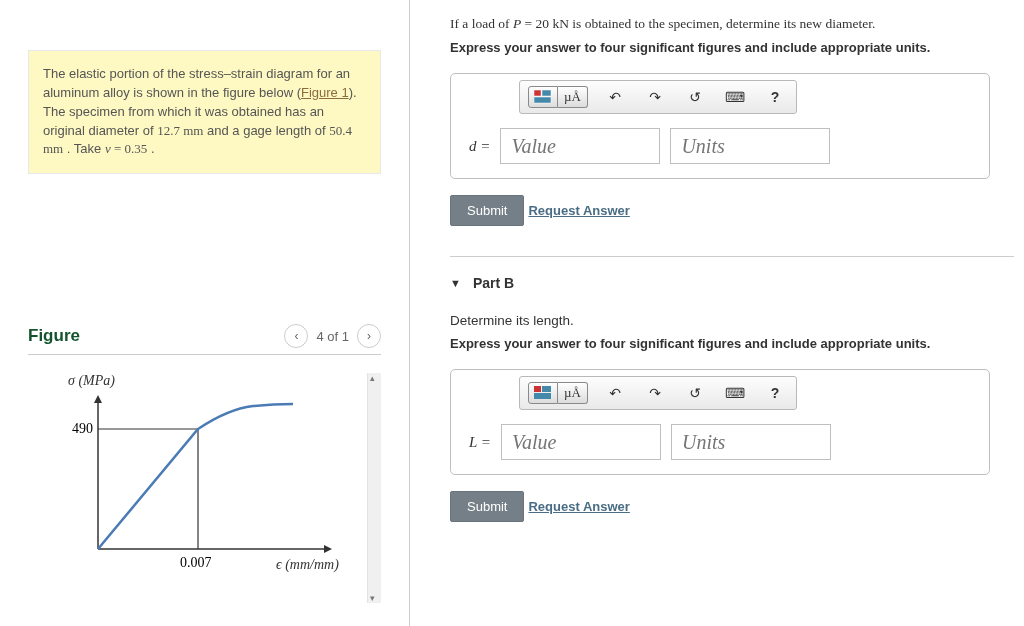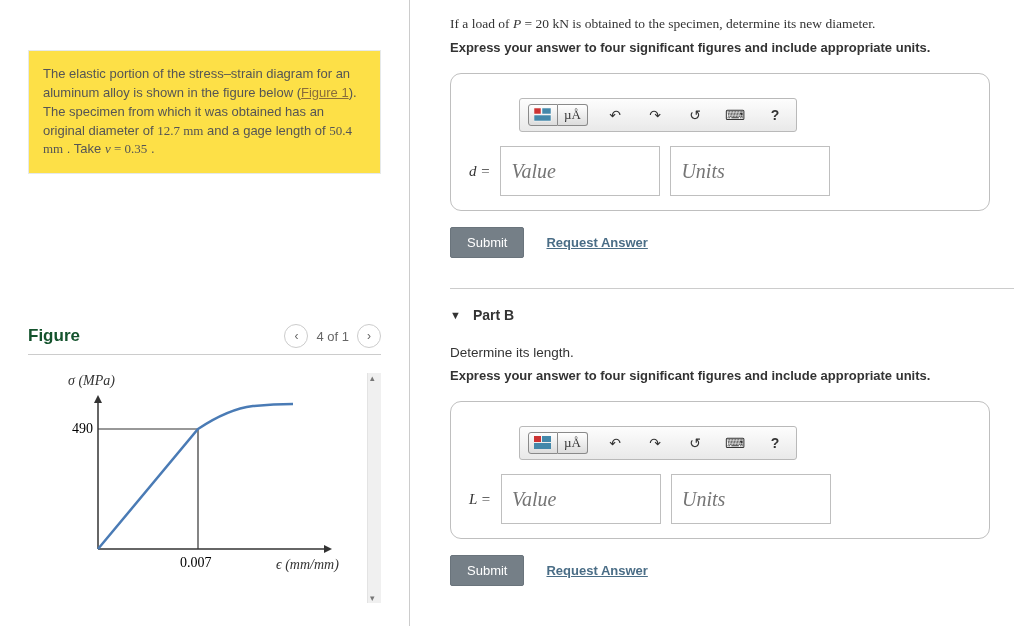--- a/index.html
+++ b/index.html
@@ -1,49 +1,49 @@
 <!DOCTYPE html>
 <html><head>
 <meta charset="utf-8">
 <style>
   * { box-sizing: border-box; margin: 0; padding: 0; }
   body { font-family: Arial, Helvetica, sans-serif; font-size: 13px; color: #333; background: #fff; width: 1024px; height: 626px; overflow: hidden; }
   .page { display: flex; width: 100%; height: 100%; }
   .left { width: 410px; padding: 50px 28px 0 28px; border-right: 1px solid #ccc; }
   .right { flex: 1; padding: 16px 10px 0 40px; }
-  .problem-box { background: #fde047; border: 1px solid #e6e9e9; padding: 14px 14px; color: #555; line-height: 1.45; }
+  .problem-box { background: #fef9c3; border: 1px solid #e6e9e9; padding: 14px 14px; color: #555; line-height: 1.45; }
   .problem-box a { color: #8a6d3b; text-decoration: underline; cursor: pointer; }
   .figure-header { display: flex; align-items: center; justify-content: space-between; margin-top: 150px; padding-bottom: 6px; border-bottom: 1px solid #ccc; }
   .figure-title { font-size: 17px; font-weight: bold; color: #14532d; }
   .pager { display: flex; align-items: center; gap: 8px; color: #666; font-size: 13px; }
   .pager-btn { width: 24px; height: 24px; border: 1px solid #ccc; border-radius: 50%; background: #fff; display: flex; align-items: center; justify-content: center; color: #666; cursor: pointer; font-size: 12px;}
   .figure-body { margin-top: 18px; position: relative; padding-left: 20px;}
   .scrollbar-stub { position:absolute; right:0; top:0; width:14px; height:230px; background:#f0f0f0; border-left:1px solid #e3e3e3;}
   .scrollbar-stub::before{content:"▴"; position:absolute; top:0; left:2px; font-size:9px; color:#777;}
   .scrollbar-stub::after{content:"▾"; position:absolute; bottom:0; left:2px; font-size:9px; color:#777;}
 
   .prompt-line { font-size: 13.5px; color: #333; margin-bottom: 8px; font-family: "Times New Roman", serif;}
   .prompt-line .mi { font-style: italic; }
   .instr { font-weight: bold; font-size: 13px; margin-bottom: 18px; }
 
-  .answer-frame { border: 1px solid #bfbfbf; border-radius: 11px; padding: 24px 18px 14px 18px; display: inline-block; min-width: 540px;}
+  .answer-frame { border: 1px solid #bfbfbf; border-radius: 5px; padding: 6px 18px 14px 18px; display: inline-block; min-width: 540px;}
   .toolbar { border: 1px solid #b9b9b9; background: linear-gradient(#fdfdfd,#e9e9e9); padding: 5px 8px; display: inline-flex; align-items: center; gap: 14px; border-radius: 3px; margin-left: 50px;}
   .tb-btn { width: 26px; height: 22px; display:inline-flex;align-items:center;justify-content:center; color: #333; font-size: 14px; cursor: pointer; }
   .tb-grp { display:inline-flex; gap:0; }
   .tb-grp .tb-btn{ border:1px solid #8a8a8a; background:linear-gradient(#fff,#dcdcdc); width:30px;}
   .tb-grp .tb-btn:first-child{border-radius:3px 0 0 3px;}
   .tb-grp .tb-btn:last-child{border-radius:0 3px 3px 0; border-left:none;}
 
   .input-row { margin-top: 14px; display:flex; align-items:center; gap:10px;}
   .var-label { font-family:"Times New Roman",serif; font-style: italic; font-size: 15px; color:#333; }
-  .value-input, .units-input { height: 50px; border: 1px solid #bfbfbf; font-family:"Times New Roman",serif; font-style: italic; font-size: 20px; color: #b0b0b0; padding: 0 10px; background:#fff; }
+  .value-input, .units-input { height: 36px; border: 1px solid #bfbfbf; font-family:"Times New Roman",serif; font-style: italic; font-size: 20px; color: #b0b0b0; padding: 0 10px; background:#fff; }
   .value-input { width: 160px; }
   .units-input { width: 160px; }
 
-  .submit-row { margin-top: 16px; display:flex; align-items:center; gap: 22px; }
+  .submit-row { margin-top: 16px; display:flex; align-items:center; gap: 4px; }
   .submit-btn { background: #757f87; color: #fff; border: 1px solid #6a747c; padding: 7px 16px; font-size: 13px; cursor: pointer; border-radius:2px;}
   .req-link { color: #4a6d86; font-weight: bold; text-decoration: underline; font-size: 13px; cursor:pointer;}
 
   .part-sep { border-top: 1px solid #ccc; margin: 30px 0 18px 0; }
   .part-header { display:flex; align-items:center; gap: 12px; font-weight: bold; font-size: 14px; margin-bottom: 22px;}
   .part-caret { font-size: 11px; }
 
   .graph-ylabel { font-style: italic; font-family: Liberation Serif, serif; font-size:14px; margin-left: 20px;}
   .graph-xlabel { font-style: italic; font-family: "Times New Roman",serif; font-size:14px;}
   .serif { font-family: "Times New Roman", serif;}

